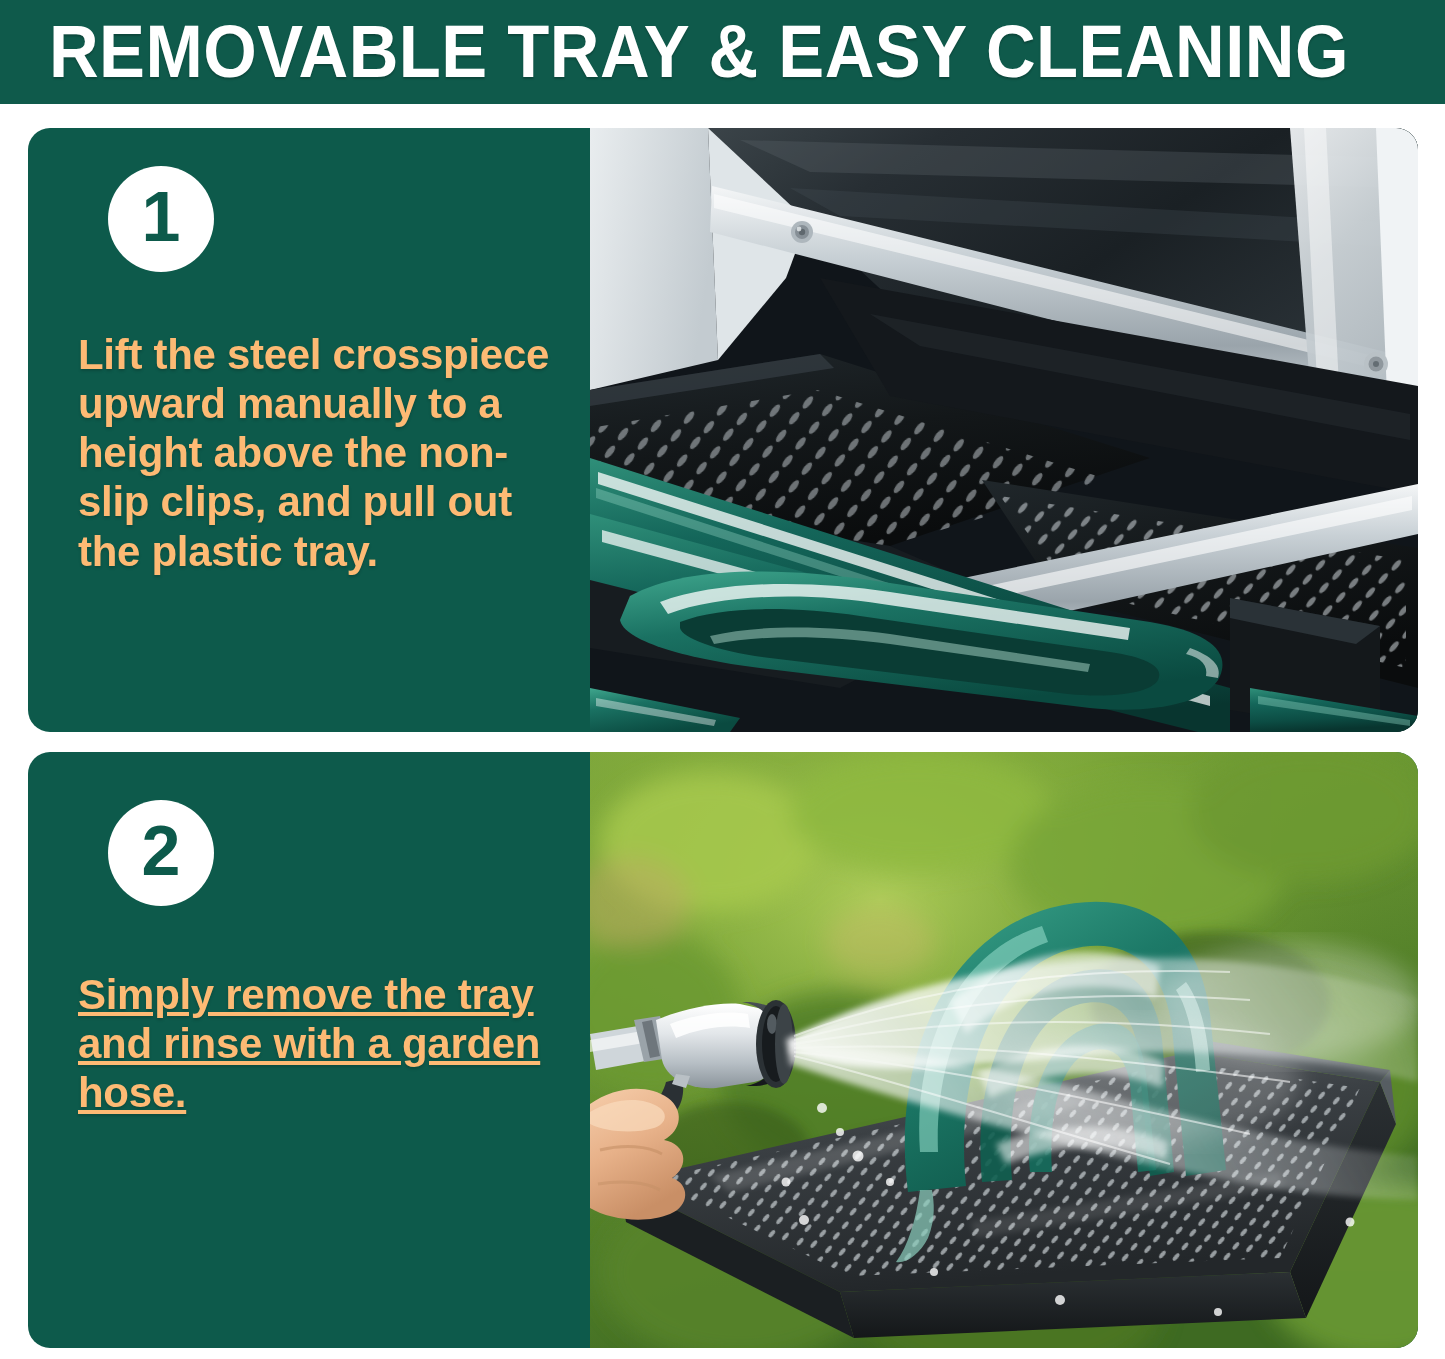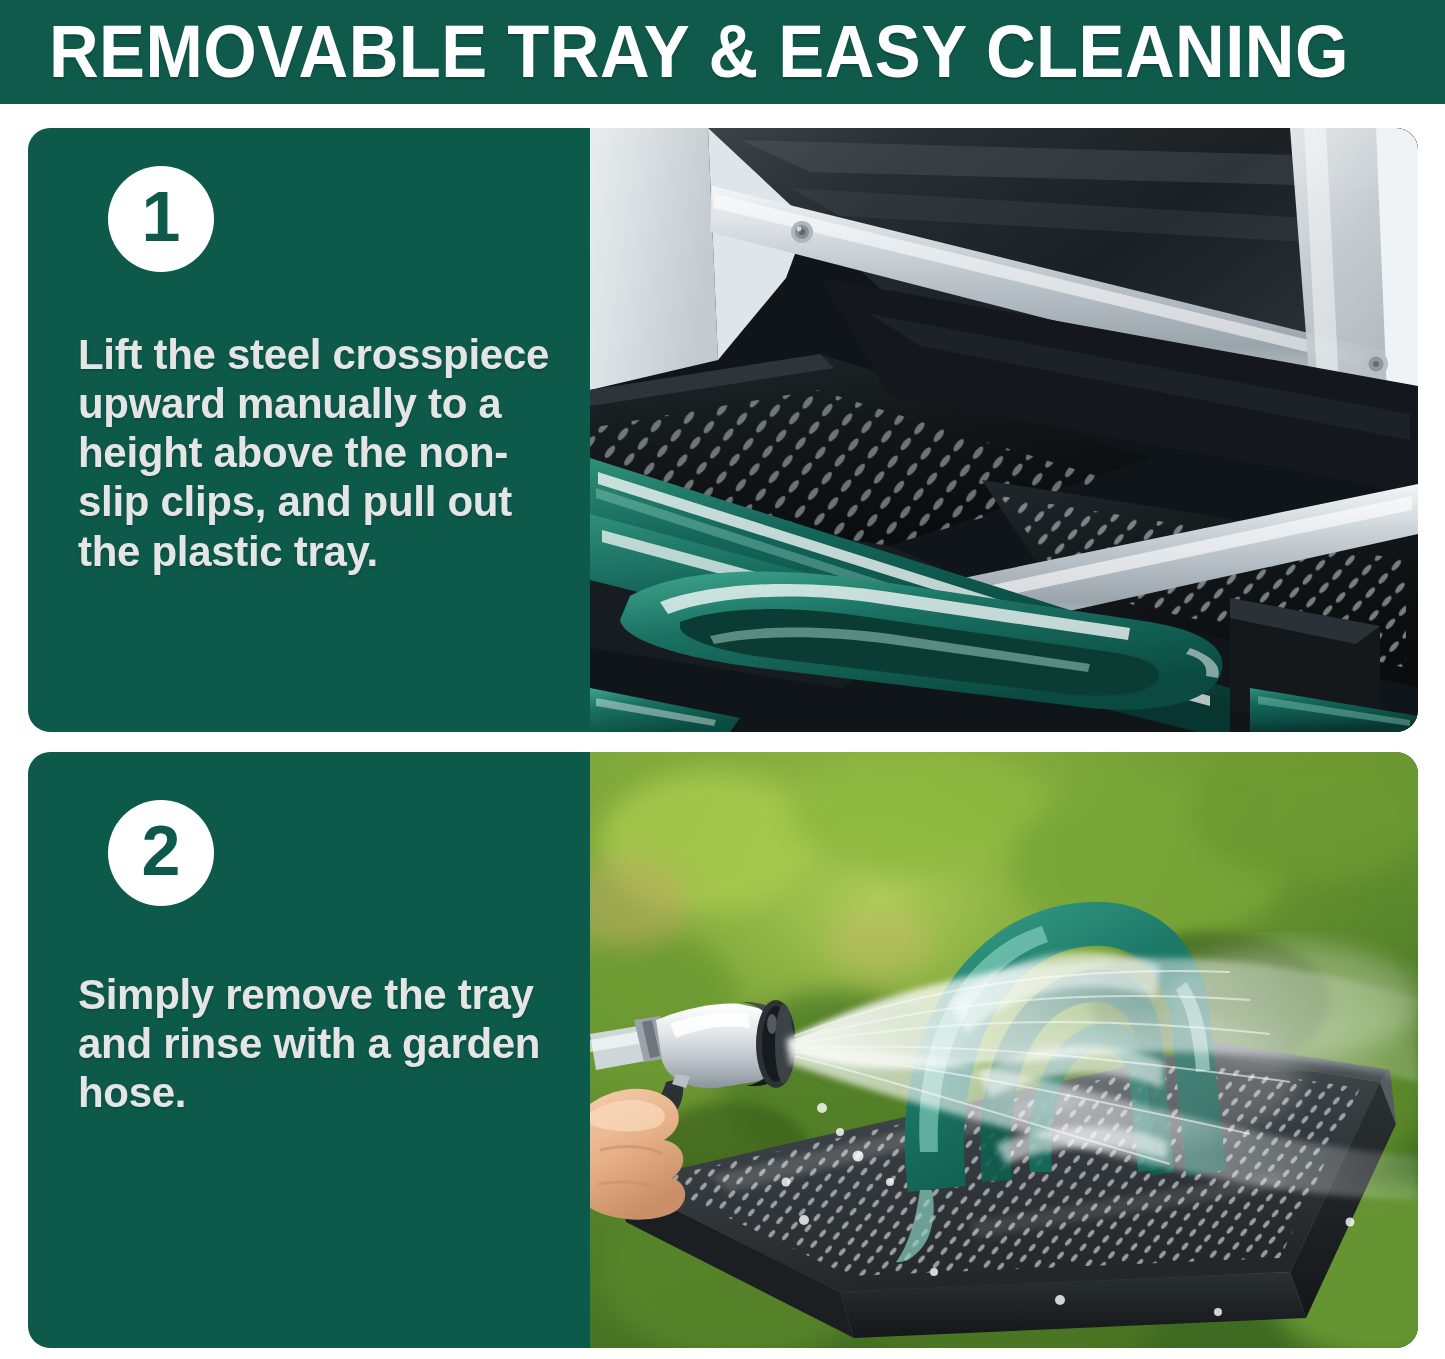--- a/index.html
+++ b/index.html
@@ -57,30 +57,30 @@
   .step-badge-num{
     color:#0d5a4b;
     font-family:"Liberation Sans Narrow","Liberation Sans",sans-serif;
     font-weight:700;
     font-size:70px;
     line-height:1;
     margin-top:-4px;
   }
 
   .step-body{
-    color:#e5e5e5;
+    color:#fdba74;
     font-family:"Liberation Sans","DejaVu Sans",sans-serif;
     font-weight:700;
     font-size:42px;
     line-height:1.17;
     letter-spacing:-0.3px;
     text-shadow:0 2px 3px rgba(0,0,0,0.18);
   }
   #panel-1 .step-body{margin-top:58px;}
-  #panel-2 .step-body{margin-top:64px;}
+  #panel-2 .step-body{margin-top:64px;text-decoration:underline;}
 
   
   .step-photo{
     position:absolute;right:0;top:0;height:100%;
     width:828px;
     z-index:1;
   }
   .step-photo svg{display:block;width:100%;height:100%;}
 </style>
 </head>

